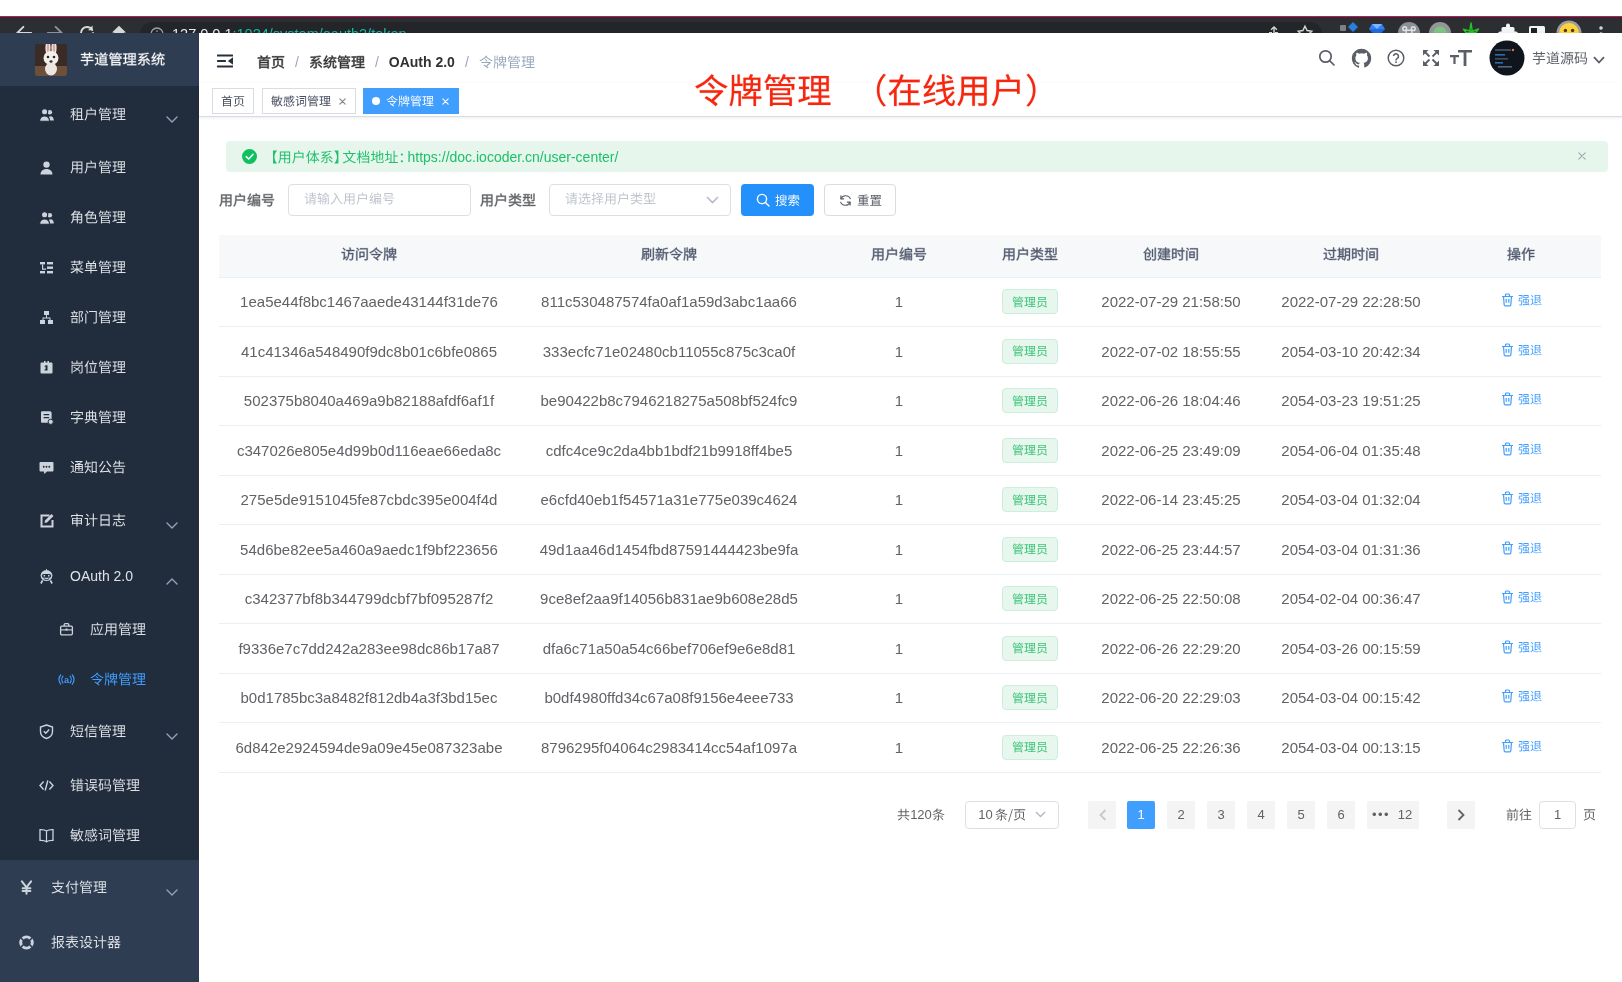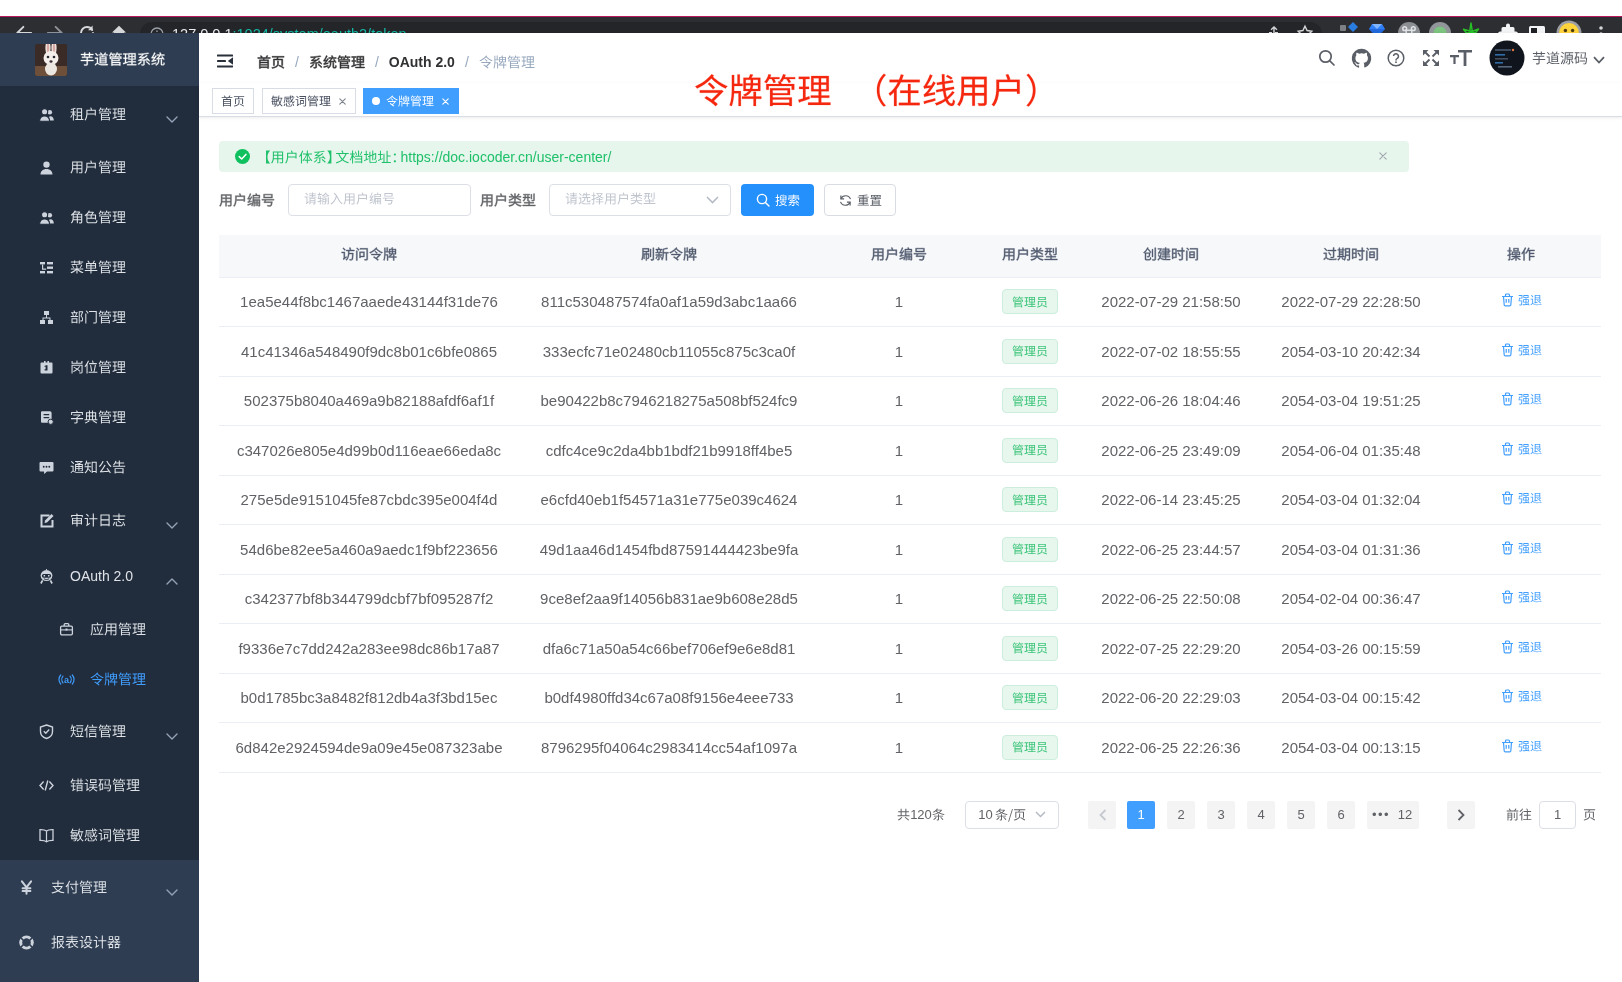--- a/index.html
+++ b/index.html
@@ -14,21 +14,21 @@
 
 #nav{position:absolute;left:199px;top:33px;width:1423px;height:50px;background:#fff;
  box-shadow:0 1px 4px rgba(0,21,41,.08)}
 #tagsrow{position:absolute;left:199px;top:83px;width:1423px;height:34px;background:#fff;
  border-bottom:1px solid #d8dce5;box-shadow:0 1px 3px 0 rgba(0,0,0,.08)}
 .tag{position:absolute;top:5px;height:26px;display:flex;align-items:center;background:#fff;
  border:1px solid #d8dce5;color:#495060;padding:0 8px;font-size:12px}
 .tag.active{background:#409eff;border-color:#409eff;color:#fff}
 .bc{position:absolute;top:4px;height:50px;display:flex;align-items:center;font-size:14px;color:#303133}
 
-#alert{position:absolute;left:219px;top:141px;width:1190px;height:31px;background:#e7f6ec;
+#alert{position:absolute;left:226px;top:141px;width:1382px;height:31px;background:#e7f6ec;
  border-radius:4px;display:flex;align-items:center}
 .inp{position:absolute;top:184px;height:32px;border:1px solid #dcdfe6;border-radius:4px;background:#fff;
  display:flex;align-items:center}
 .btn{position:absolute;top:184px;height:32px;border-radius:4px;display:flex;align-items:center;justify-content:center}
 
 #tbl{position:absolute;left:219px;top:235px;width:1382px}
 #tbl table{border-collapse:collapse;table-layout:fixed;width:1382px}
 #tbl th{background:#f7f8fa;height:42px;font-weight:normal;padding:0}
 #tbl td{height:49.5px;padding:0;text-align:center;font-size:15px;color:#606266;
  border-bottom:1px solid #ebeef5}
@@ -880,21 +880,21 @@
           <td><span class="gtag">
               <svg class="t" style="width:36.0px;height:12.0px;" viewBox="0 -880 3000 1000">
                 <g fill="#38c377">
                   <use href="#G7BA1" x="0"></use>
                   <use href="#G7406" x="1000"></use>
                   <use href="#G5458" x="2000"></use>
                 </g>
               </svg>
             </span></td>
           <td>2022-06-26 18:04:46</td>
-          <td>2054-03-04 19:51:25</td>
+          <td>2054-03-23 19:51:25</td>
           <td><span class="kick">
               <svg width="13" height="14" viewBox="0 0 13 14" style="" class="t">
                 <path d="M1 3.5h11M4.5 3.5V2a1 1 0 0 1 1-1h2a1 1 0 0 1 1 1v1.5M2.5 3.5l.7 8.5a1 1 0 0 0 1 .9h4.6a1 1 0 0 0 1-.9l.7-8.5" fill="none" stroke="#409eff" stroke-width="1.2"></path>
                 <path d="M5.2 6v3.8M7.8 6v3.8" stroke="#409eff" stroke-width="1.2"></path>
               </svg>
               <span style="width:4px"></span>
               <svg class="t" style="width:24.0px;height:12.0px;" viewBox="0 -880 2000 1000">
                 <g fill="#409eff">
                   <use href="#G5F3A" x="0"></use>
                   <use href="#G9000" x="1000"></use>
@@ -1024,21 +1024,21 @@
           <td>1</td>
           <td><span class="gtag">
               <svg class="t" style="width:36.0px;height:12.0px;" viewBox="0 -880 3000 1000">
                 <g fill="#38c377">
                   <use href="#G7BA1" x="0"></use>
                   <use href="#G7406" x="1000"></use>
                   <use href="#G5458" x="2000"></use>
                 </g>
               </svg>
             </span></td>
-          <td>2022-07-25 22:29:20</td>
+          <td>2022-06-26 22:29:20</td>
           <td>2054-03-26 00:15:59</td>
           <td><span class="kick">
               <svg width="13" height="14" viewBox="0 0 13 14" style="" class="t">
                 <path d="M1 3.5h11M4.5 3.5V2a1 1 0 0 1 1-1h2a1 1 0 0 1 1 1v1.5M2.5 3.5l.7 8.5a1 1 0 0 0 1 .9h4.6a1 1 0 0 0 1-.9l.7-8.5" fill="none" stroke="#409eff" stroke-width="1.2"></path>
                 <path d="M5.2 6v3.8M7.8 6v3.8" stroke="#409eff" stroke-width="1.2"></path>
               </svg>
               <span style="width:4px"></span>
               <svg class="t" style="width:24.0px;height:12.0px;" viewBox="0 -880 2000 1000">
                 <g fill="#409eff">
                   <use href="#G5F3A" x="0"></use>

